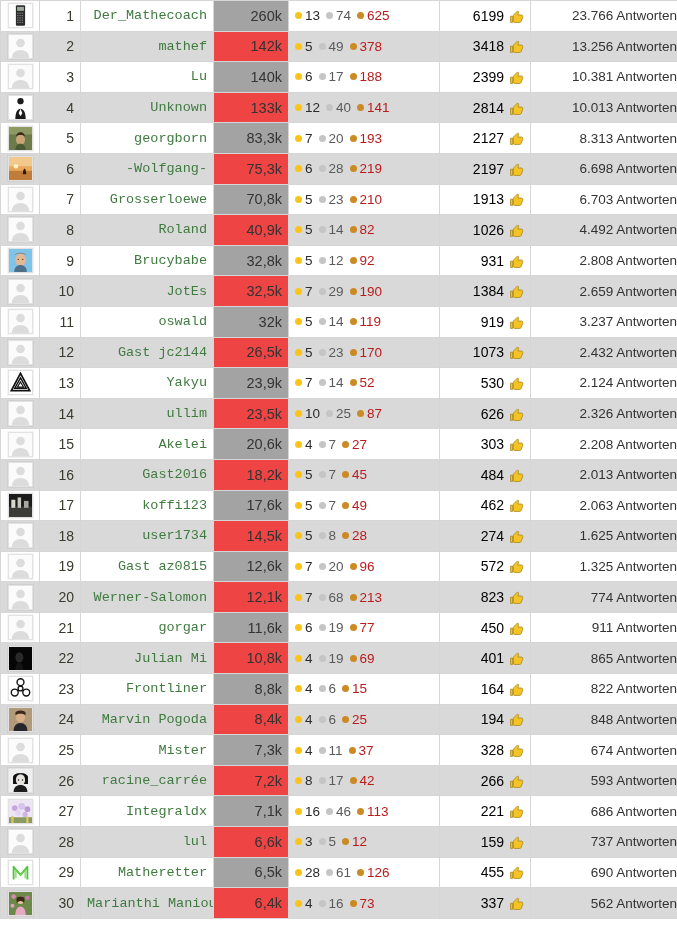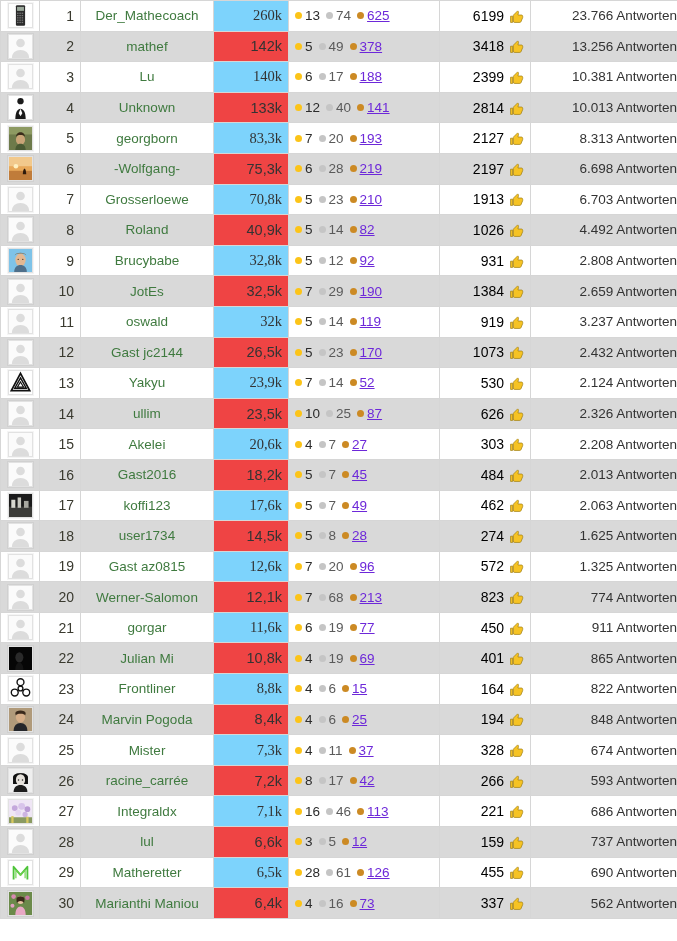--- a/index.html
+++ b/index.html
@@ -33,28 +33,28 @@
     overflow: hidden;
   }
 
   
   tr.row-odd td  { background: #ffffff; }
   tr.row-even td { background: #d9d9d9; }
 
   
   .col-avatar { width: 38px;  padding: 0 !important; text-align: center; }
   .col-rank   { width: 28px;  text-align: right; color: #3a3a2f; font-size: 14px; }
-  .col-name   { width: 120px; text-align: center; }
+  .col-name   { width: 120px; text-align: right; font-family: Liberation Mono, monospace; }
   .col-rep    { width: 62px;  text-align: right; font-size: 14.5px; color: #333; }
   .col-badges { width: 138px; text-align: left; }
   .col-votes  { width: 78px;  text-align: right; font-size: 14px; color: #000000; }
   .col-ans    { width: 140px; text-align: right; font-size: 13.5px; color: #333; }
 
   
-  tr.row-odd  td.col-rep { background: #7dd3fc; font-family: Liberation Serif, serif; }
+  tr.row-odd  td.col-rep { background: #a3a3a3; }
   tr.row-even td.col-rep { background: #ef4444; }
 
   .username {
     color: #3f7a3f;
     text-decoration: none;
     font-size: 13.5px;
   }
 
   
   .avatar {
@@ -87,21 +87,21 @@
     height: 7px;
     border-radius: 50%;
     margin-right: 3px;
     vertical-align: 1px;
   }
   .dot.gold   { background: #fcc418; }
   .dot.silver { background: #c5c5c5; }
   .dot.bronze { background: #cc8a24; }
   .badge-count.gold   { color: #2b2b2b; }
   .badge-count.silver { color: #5a5a5a; }
-  .badge-count.bronze { color: #6d28d9; text-decoration: underline; }
+  .badge-count.bronze { color: #b91c1c; }
 
   
   .thumb {
     display: inline-block;
     width: 15px;
     height: 15px;
     vertical-align: -3px;
     margin-left: 5px;
   }
   .thumb svg { display:block; width:100%; height:100%; }

